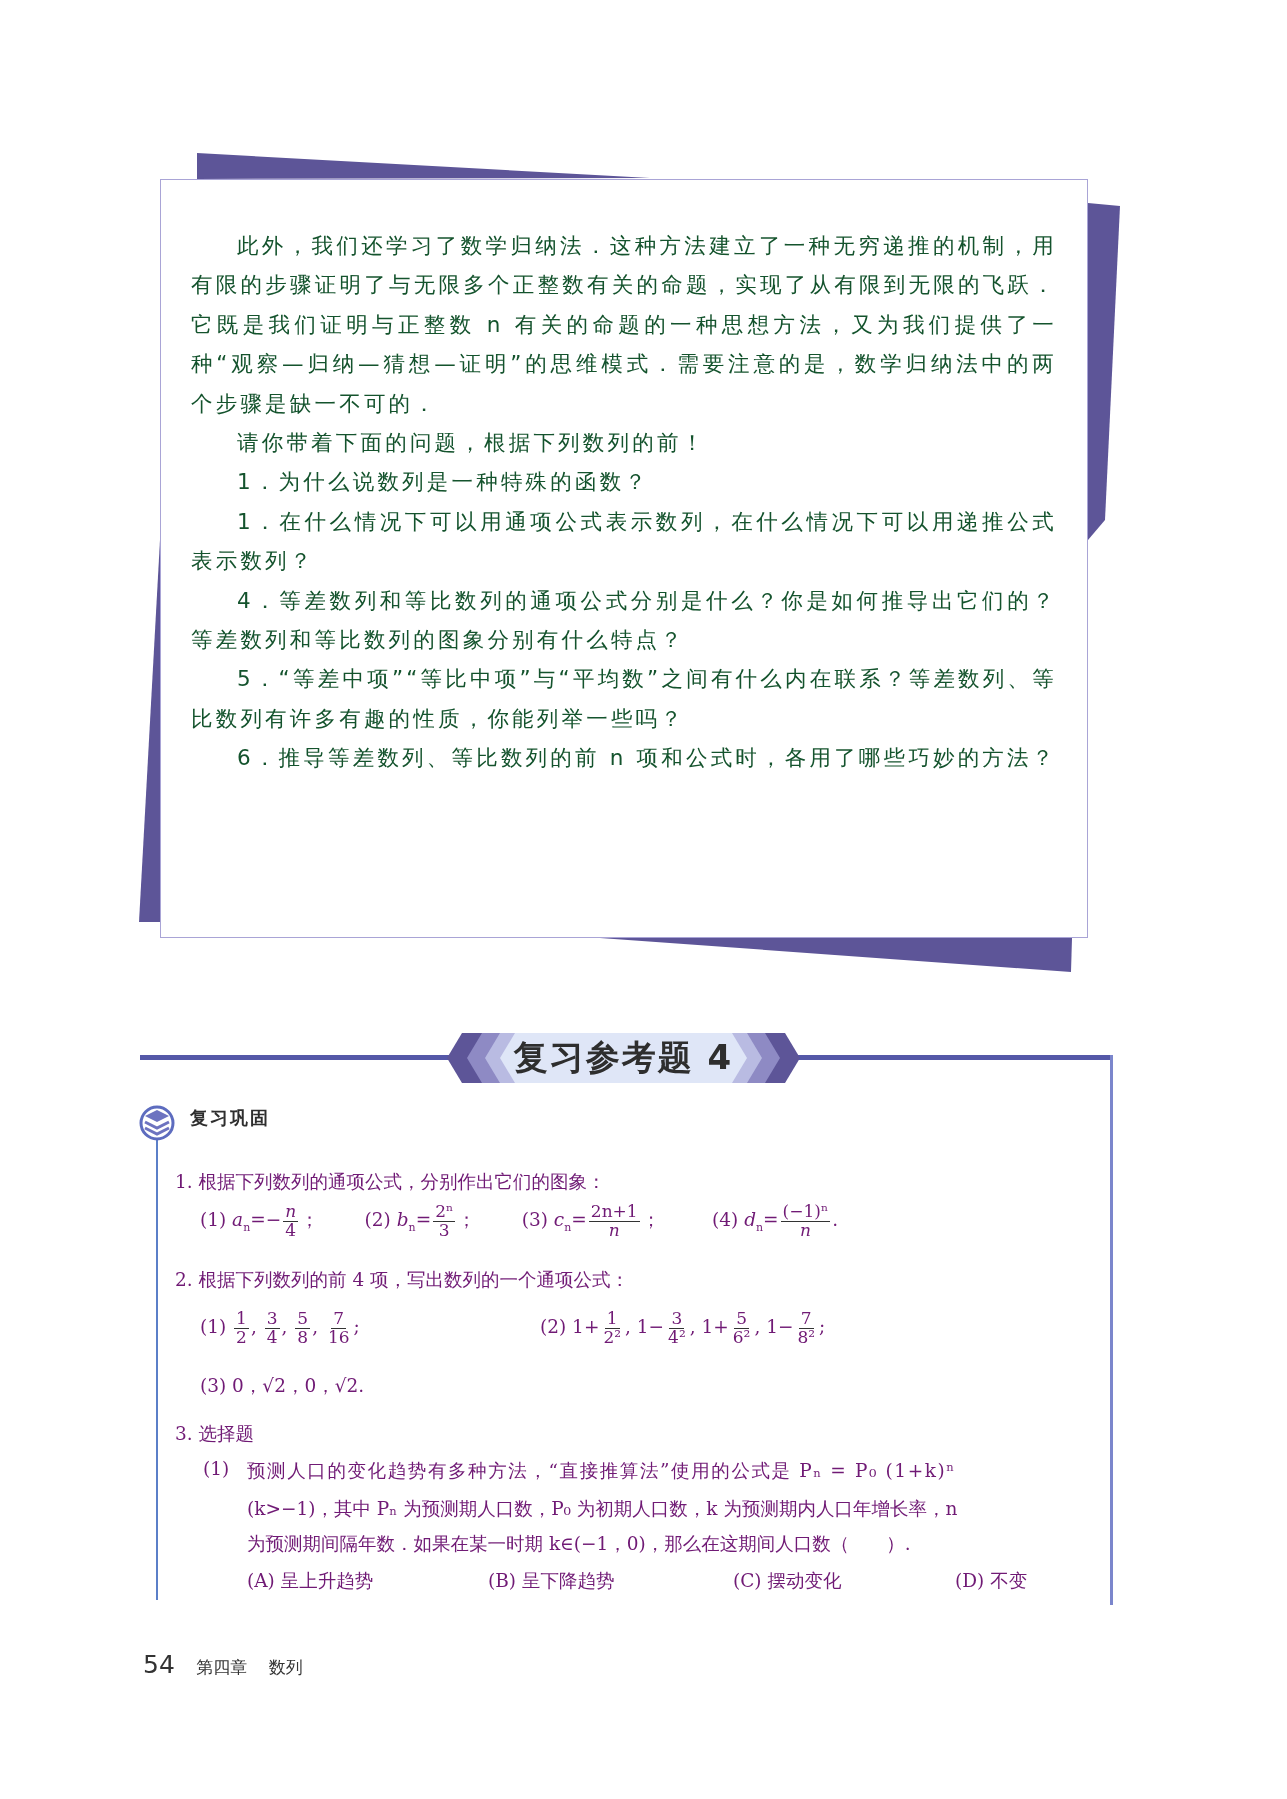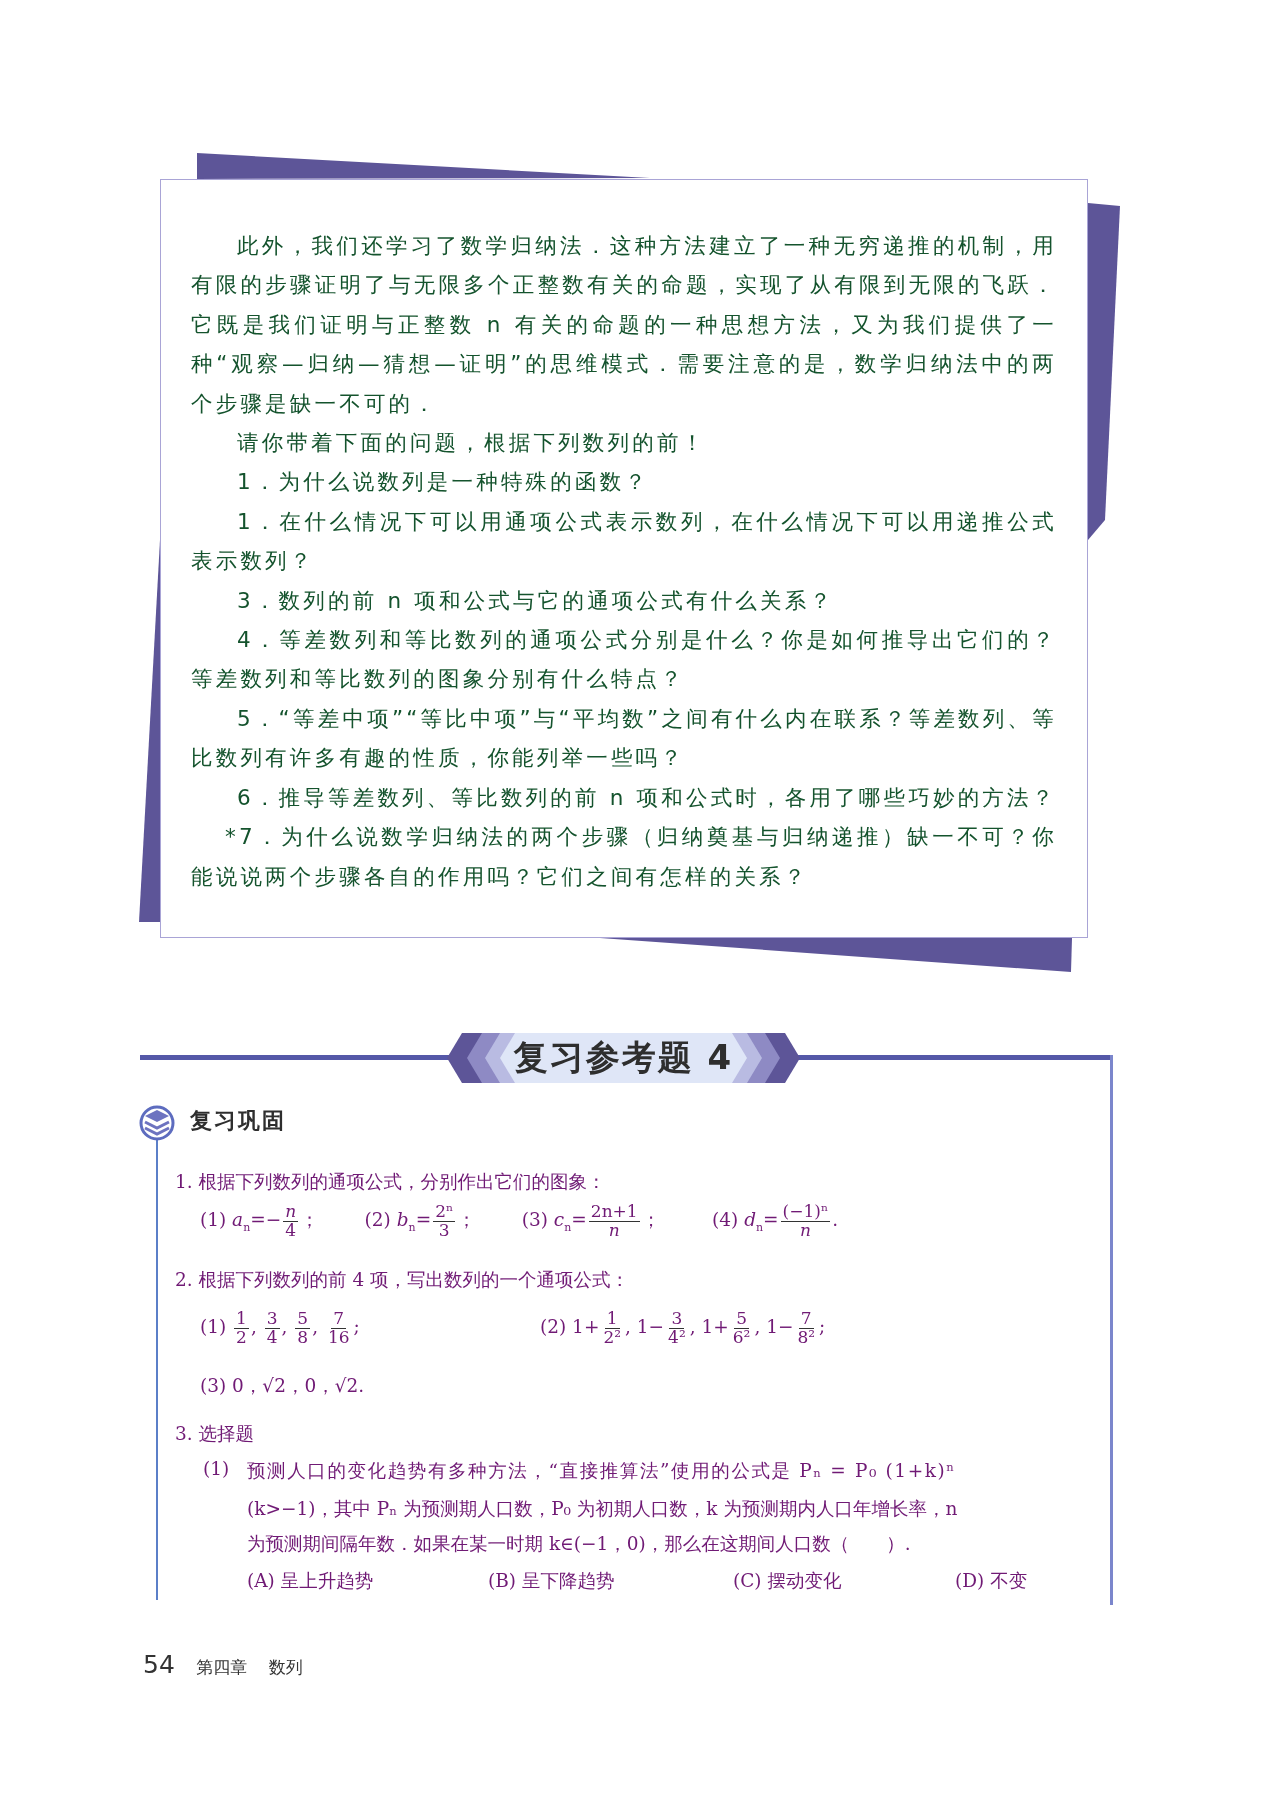--- a/index.html
+++ b/index.html
@@ -10,21 +10,21 @@
           border:1.5px solid #a9a4d6; box-sizing:border-box; }
   .card-text { position:absolute; left:191px; top:226px; width:866px; font-size:21.5px; letter-spacing:3.2px;
                line-height:39.4px; font-family:"DejaVu Sans", "Liberation Sans", sans-serif; color:#14532d; }
   .card-text p { margin:0; text-align:justify; text-align-last:left; }
   .card-text .ind { text-indent:46px; }
   .card-text .star { text-indent:34px; }
   .banner-title { position:absolute; left:447px; top:1033px; width:353px; height:50px; display:flex;
                   align-items:center; justify-content:center; font-family:"DejaVu Sans","Liberation Sans",sans-serif;
                   font-weight:bold; font-size:34px; letter-spacing:2px; color:#2e2e2e; }
   .sec-head { position:absolute; left:190px; top:1106px; font-family:"DejaVu Sans","Liberation Sans",sans-serif;
-              font-weight:bold; font-size:22px; letter-spacing:2px; color:#2e2e2e; }
+              font-weight:bold; font-size:18px; letter-spacing:2px; color:#2e2e2e; }
   .ex { position:absolute; font-size:18.5px; color:#701a75; white-space:nowrap; }
   .frac { display:inline-flex; flex-direction:column; align-items:center; vertical-align:middle;
           margin:0 2px; line-height:1.05; font-size:17px; }
   .frac .num { border-bottom:1px solid #333; padding:0 2px; }
   .frac .den { padding:0 2px; }
   i.v { font-style:italic; }
   sub, sup { font-size:11px; }
   .footer { position:absolute; left:143px; top:1650px; font-family:"DejaVu Sans","Liberation Sans",sans-serif;
             font-size:17px; color:#333; }
   .footer .pg { font-size:25px; margin-right:16px; }
@@ -58,25 +58,23 @@
     <polyline points="145,1128 157,1134 169,1128" fill="none" stroke="#6d73c0" stroke-width="3"></polyline>
   </g>
 </svg>
 
 <div class="card"></div>
 <div class="card-text">
   <p class="ind">此外，我们还学习了数学归纳法．这种方法建立了一种无穷递推的机制，用有限的步骤证明了与无限多个正整数有关的命题，实现了从有限到无限的飞跃．它既是我们证明与正整数 n 有关的命题的一种思想方法，又为我们提供了一种“观察—归纳—猜想—证明”的思维模式．需要注意的是，数学归纳法中的两个步骤是缺一不可的．</p>
   <p class="ind">请你带着下面的问题，根据下列数列的前！</p>
   <p class="ind">1．为什么说数列是一种特殊的函数？</p>
   <p class="ind">1．在什么情况下可以用通项公式表示数列，在什么情况下可以用递推公式表示数列？</p>
-  <p class="ind">3．数列的前 n 项和公式与它的通项公式有什么关系？</p>
   <p class="ind">4．等差数列和等比数列的通项公式分别是什么？你是如何推导出它们的？等差数列和等比数列的图象分别有什么特点？</p>
   <p class="ind">5．“等差中项”“等比中项”与“平均数”之间有什么内在联系？等差数列、等比数列有许多有趣的性质，你能列举一些吗？</p>
   <p class="ind">6．推导等差数列、等比数列的前 n 项和公式时，各用了哪些巧妙的方法？</p>
-  <p class="star">*7．为什么说数学归纳法的两个步骤（归纳奠基与归纳递推）缺一不可？你能说说两个步骤各自的作用吗？它们之间有怎样的关系？</p>
 </div>
 
 <div class="banner-title">复习参考题 4</div>
 
 <div class="sec-head">复习巩固</div>
 
 <div class="ex cjk" style="left:175px; top:1169px;">1. 根据下列数列的通项公式，分别作出它们的图象：</div>
 <div class="ex" style="left:200px; top:1203px;">
   <span style="margin-right:40px;">
     <span>(1)</span>

